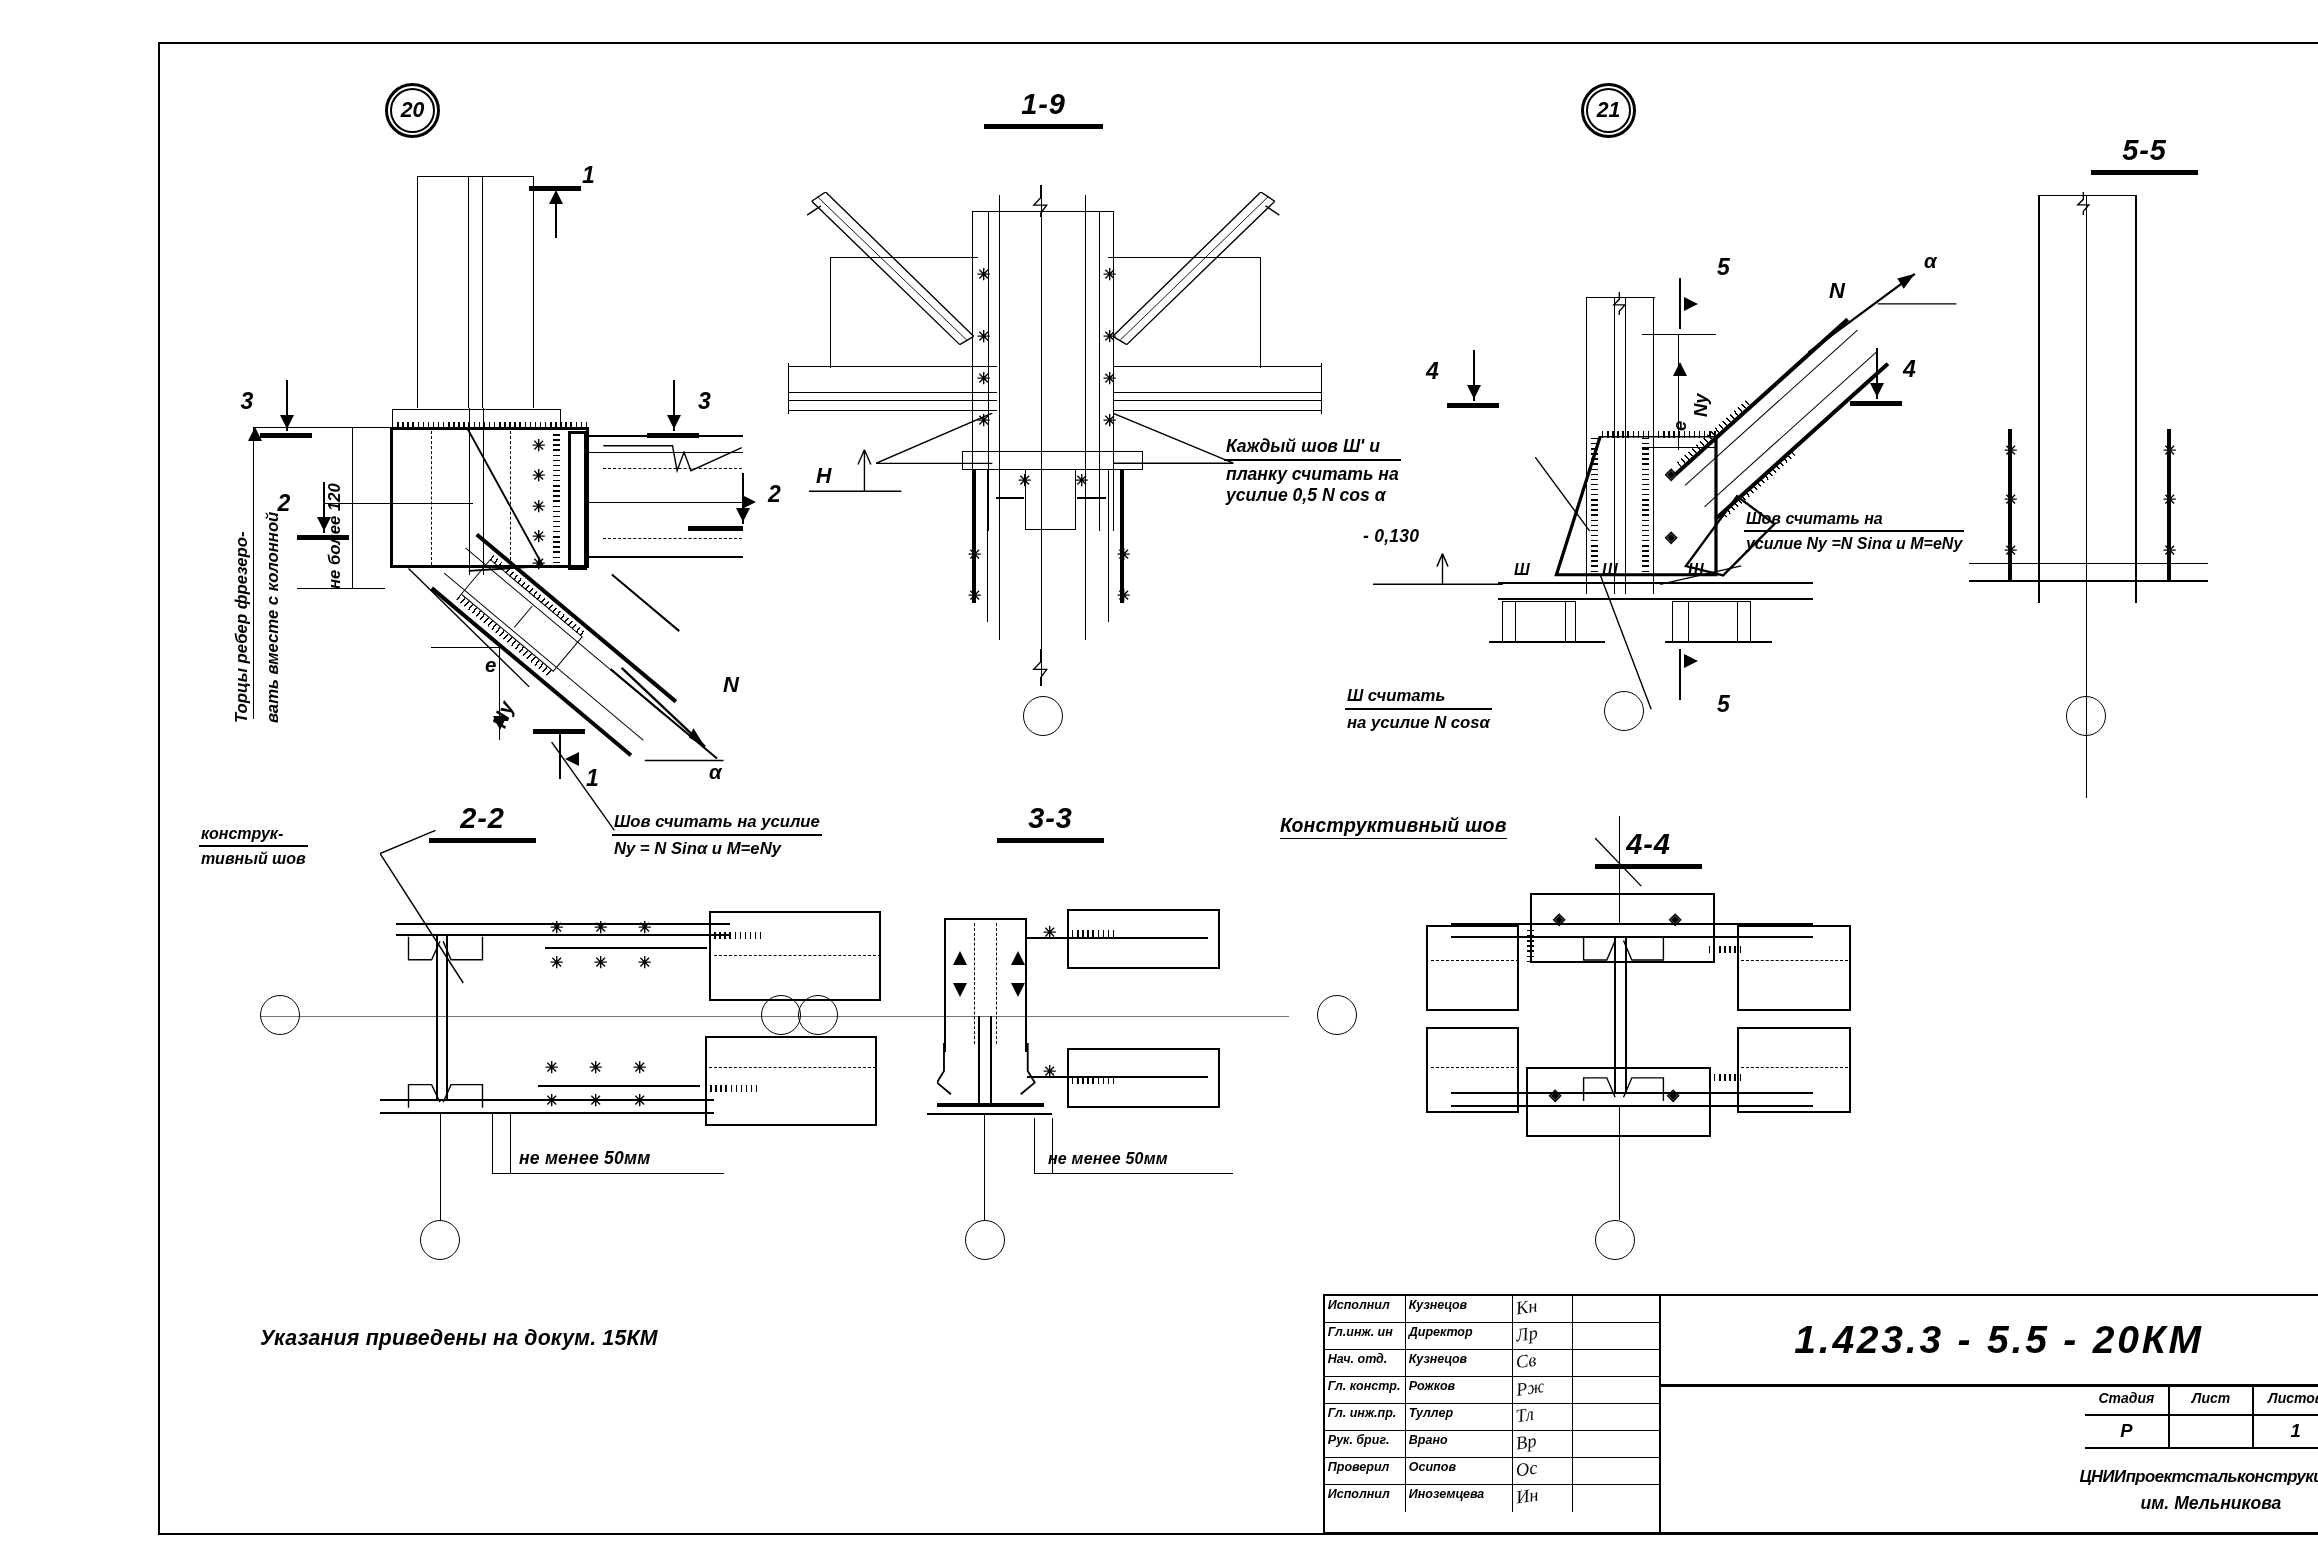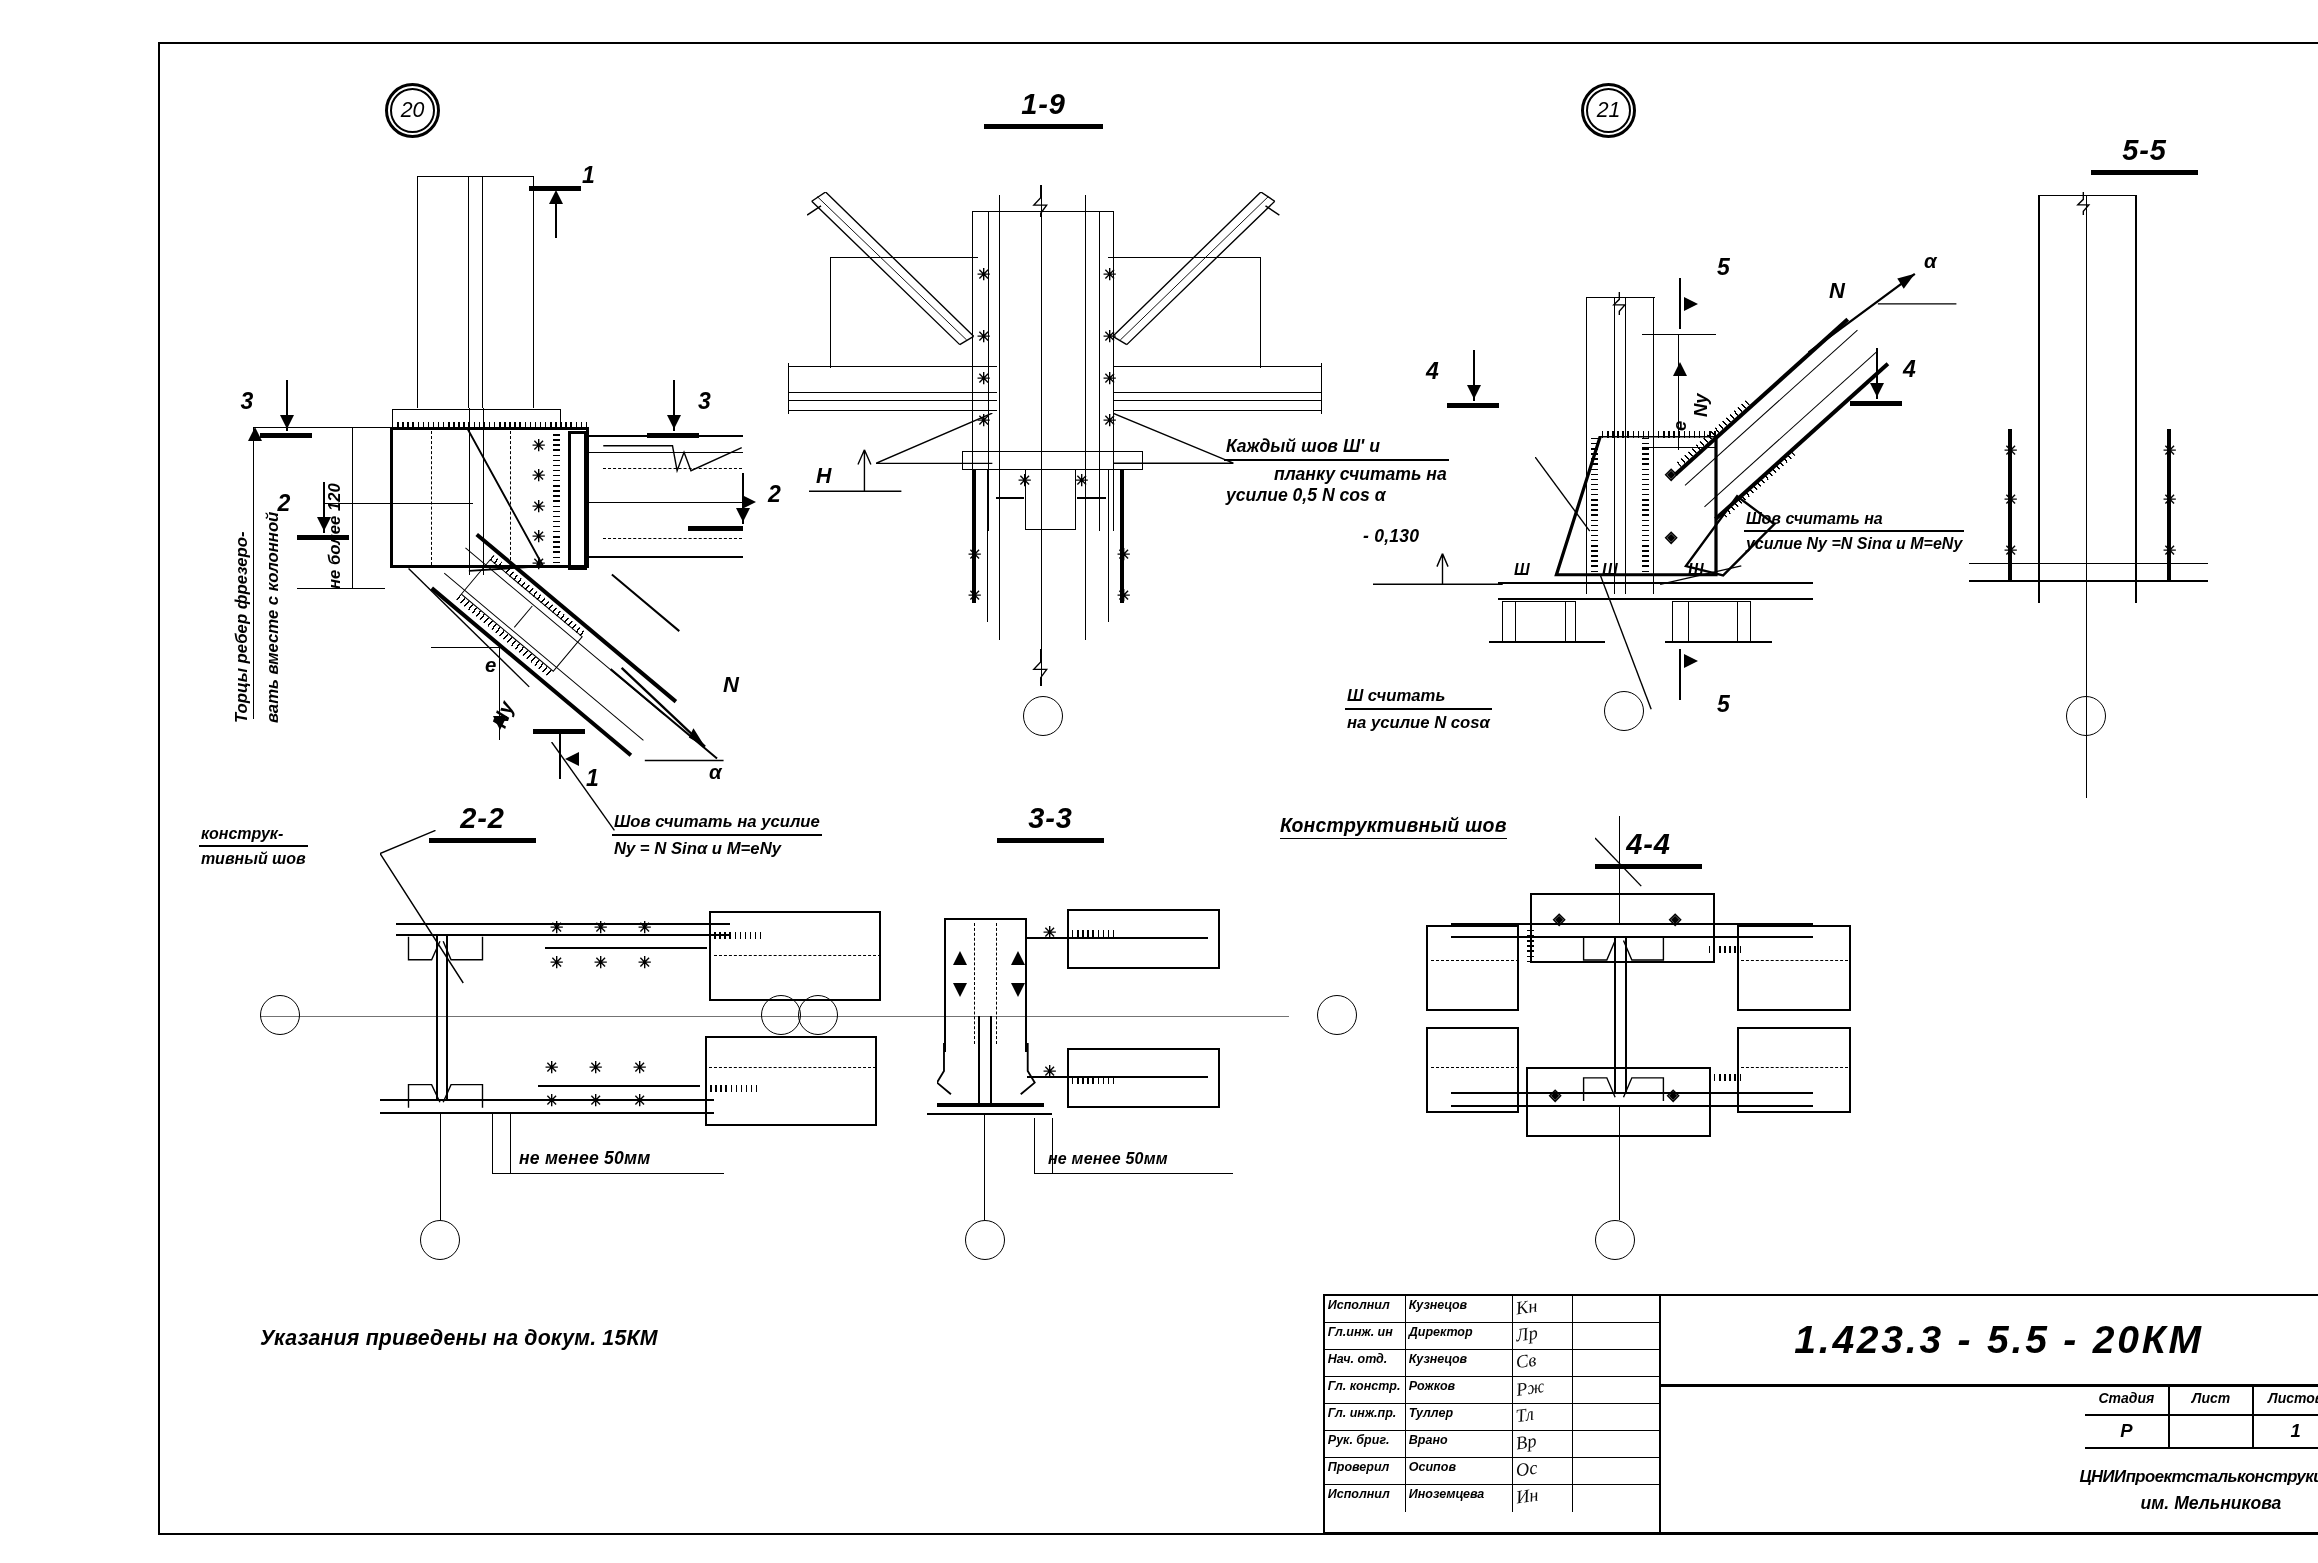--- a/index.html
+++ b/index.html
@@ -30,21 +30,21 @@
   .seccap{position:absolute;text-align:center;}
   .seccap .cap{font-style:italic;font-weight:700;font-size:29px;letter-spacing:0.9px;}
   .seccap .bar{height:5.1px;background:#000;margin:2.8px auto 0;width:86%;}
 
   
   .nodec{position:absolute;width:55px;height:55px;border:3.2px solid #000;
          border-radius:50%;box-sizing:border-box;display:flex;align-items:center;
          justify-content:center;}
   .nodec .inner{width:45px;height:45px;border:2.3px solid #000;border-radius:50%;
          box-sizing:border-box;display:flex;align-items:center;justify-content:center;
-         font-style:italic;font-weight:400;font-size:21.3px;}
+         font-style:italic;font-weight:700;font-size:21.3px;}
 
   
   .axc{position:absolute;width:40px;height:40px;border:1.9px solid #000;border-radius:50%;
        box-sizing:border-box;}
 
   
   .secm{position:absolute;}
   .secm .stem{position:absolute;width:2.3px;background:#000;}
   .secm .flag{position:absolute;height:5.1px;background:#000;}
   .secm .lbl{position:absolute;font-style:italic;font-weight:700;font-size:23px;}
@@ -447,21 +447,21 @@
     <div class="lbl" style="left:38px;top:-24px;">5</div>
   </div>
   <div class="secm" style="left:1679px;top:649px;">
     <div class="stem" style="left:0;top:0;height:51px;"></div>
     <div class="arrowrt" style="left:4.6px;top:4.6px;"></div>
     <div class="lbl" style="left:38px;top:42px;">5</div>
   </div>
 
   <div class="note" style="left:1224px;top:436px;font-size:17.6px;">
     <div style="padding:0 1.9px 2.3px 1.9px;border-bottom:2.3px solid #000;">Каждый   шов   Ш'  и</div>
-    <div style="padding:2.3px 1.9px 0 1.9px;margin-left:48px;">планку    считать   на</div>
+    <div style="padding:2.3px 1.9px 0 1.9px;">планку    считать   на</div>
     <div style="padding:0.9px 1.9px 0 1.9px;">усилие  0,5 N cos α</div>
   </div>
   <svg style="position:absolute;left:1535px;top:457px;" width="65" height="88" viewBox="0 0 140 190">
     <path d="M0,0 L118,160" fill="none" stroke="#000" stroke-width="3"></path>
   </svg>
 
   <div class="txt" style="left:1363px;top:526px;font-size:17.6px;font-style:italic;">- 0,130</div>
   <svg style="position:absolute;left:1373px;top:547px;" width="139" height="42" viewBox="0 0 300 90">
     <path d="M0,80 L280,80 M150,80 L150,14 M150,14 L138,42 M150,14 L162,42" fill="none" stroke="#000" stroke-width="3"></path>
   </svg>

